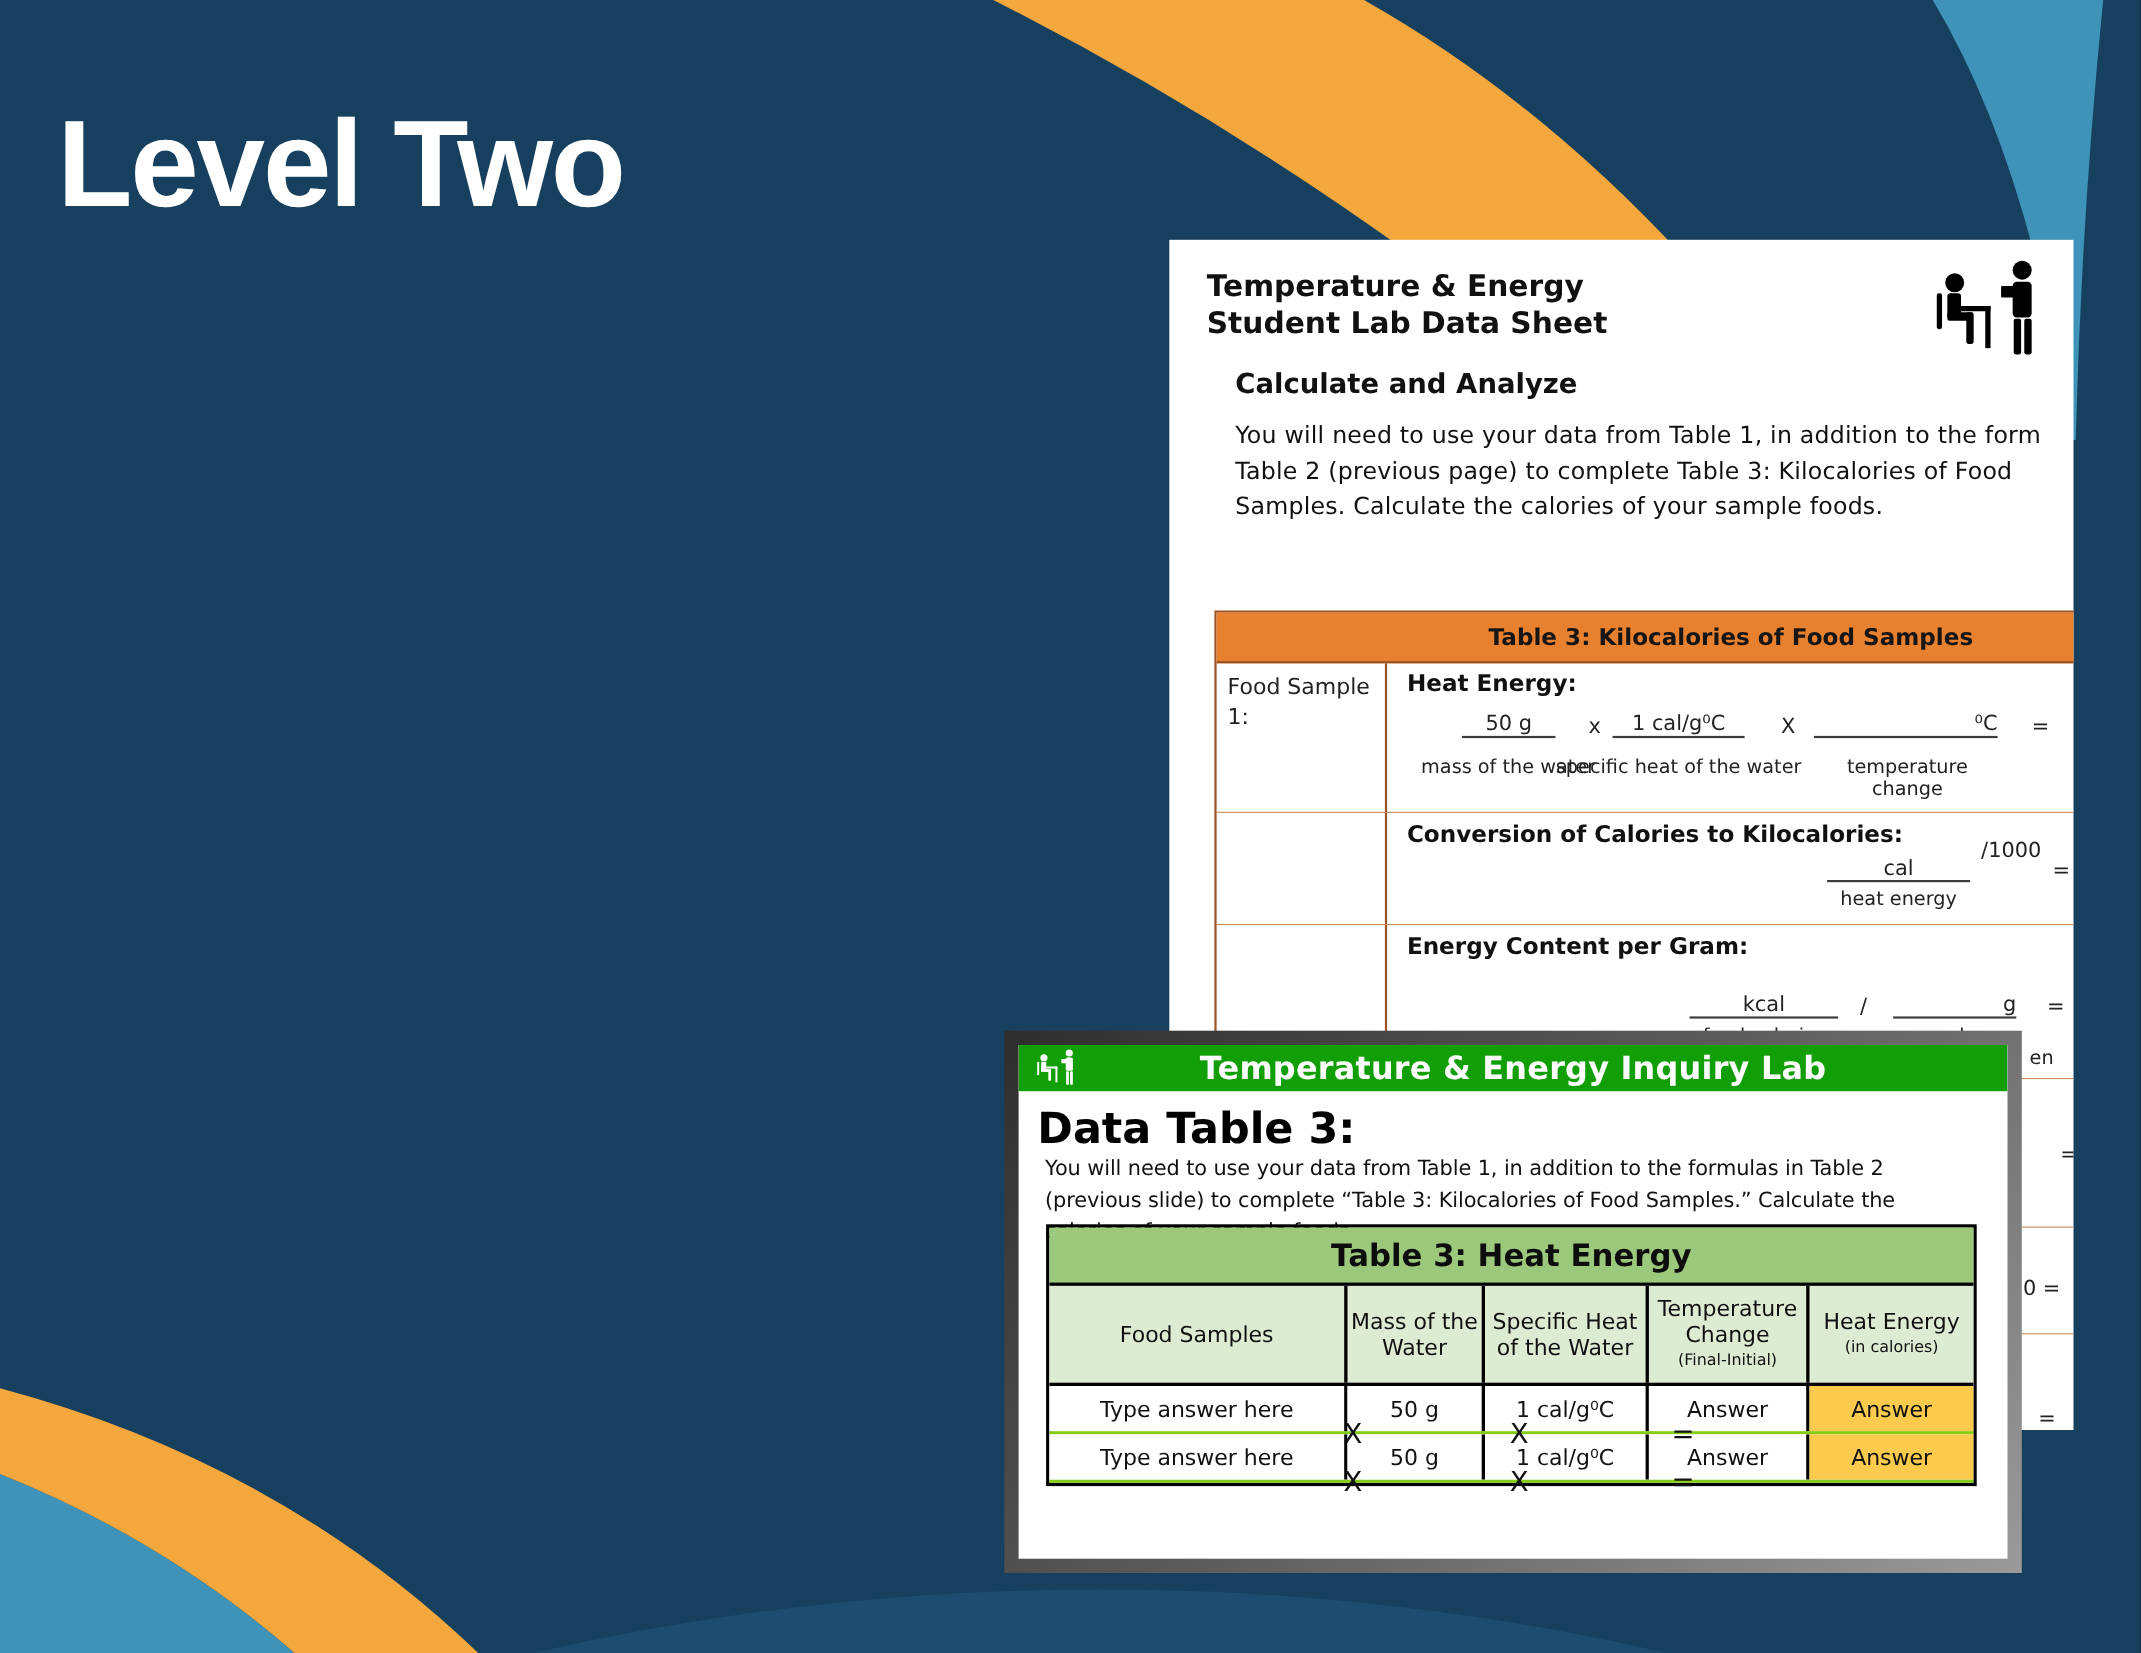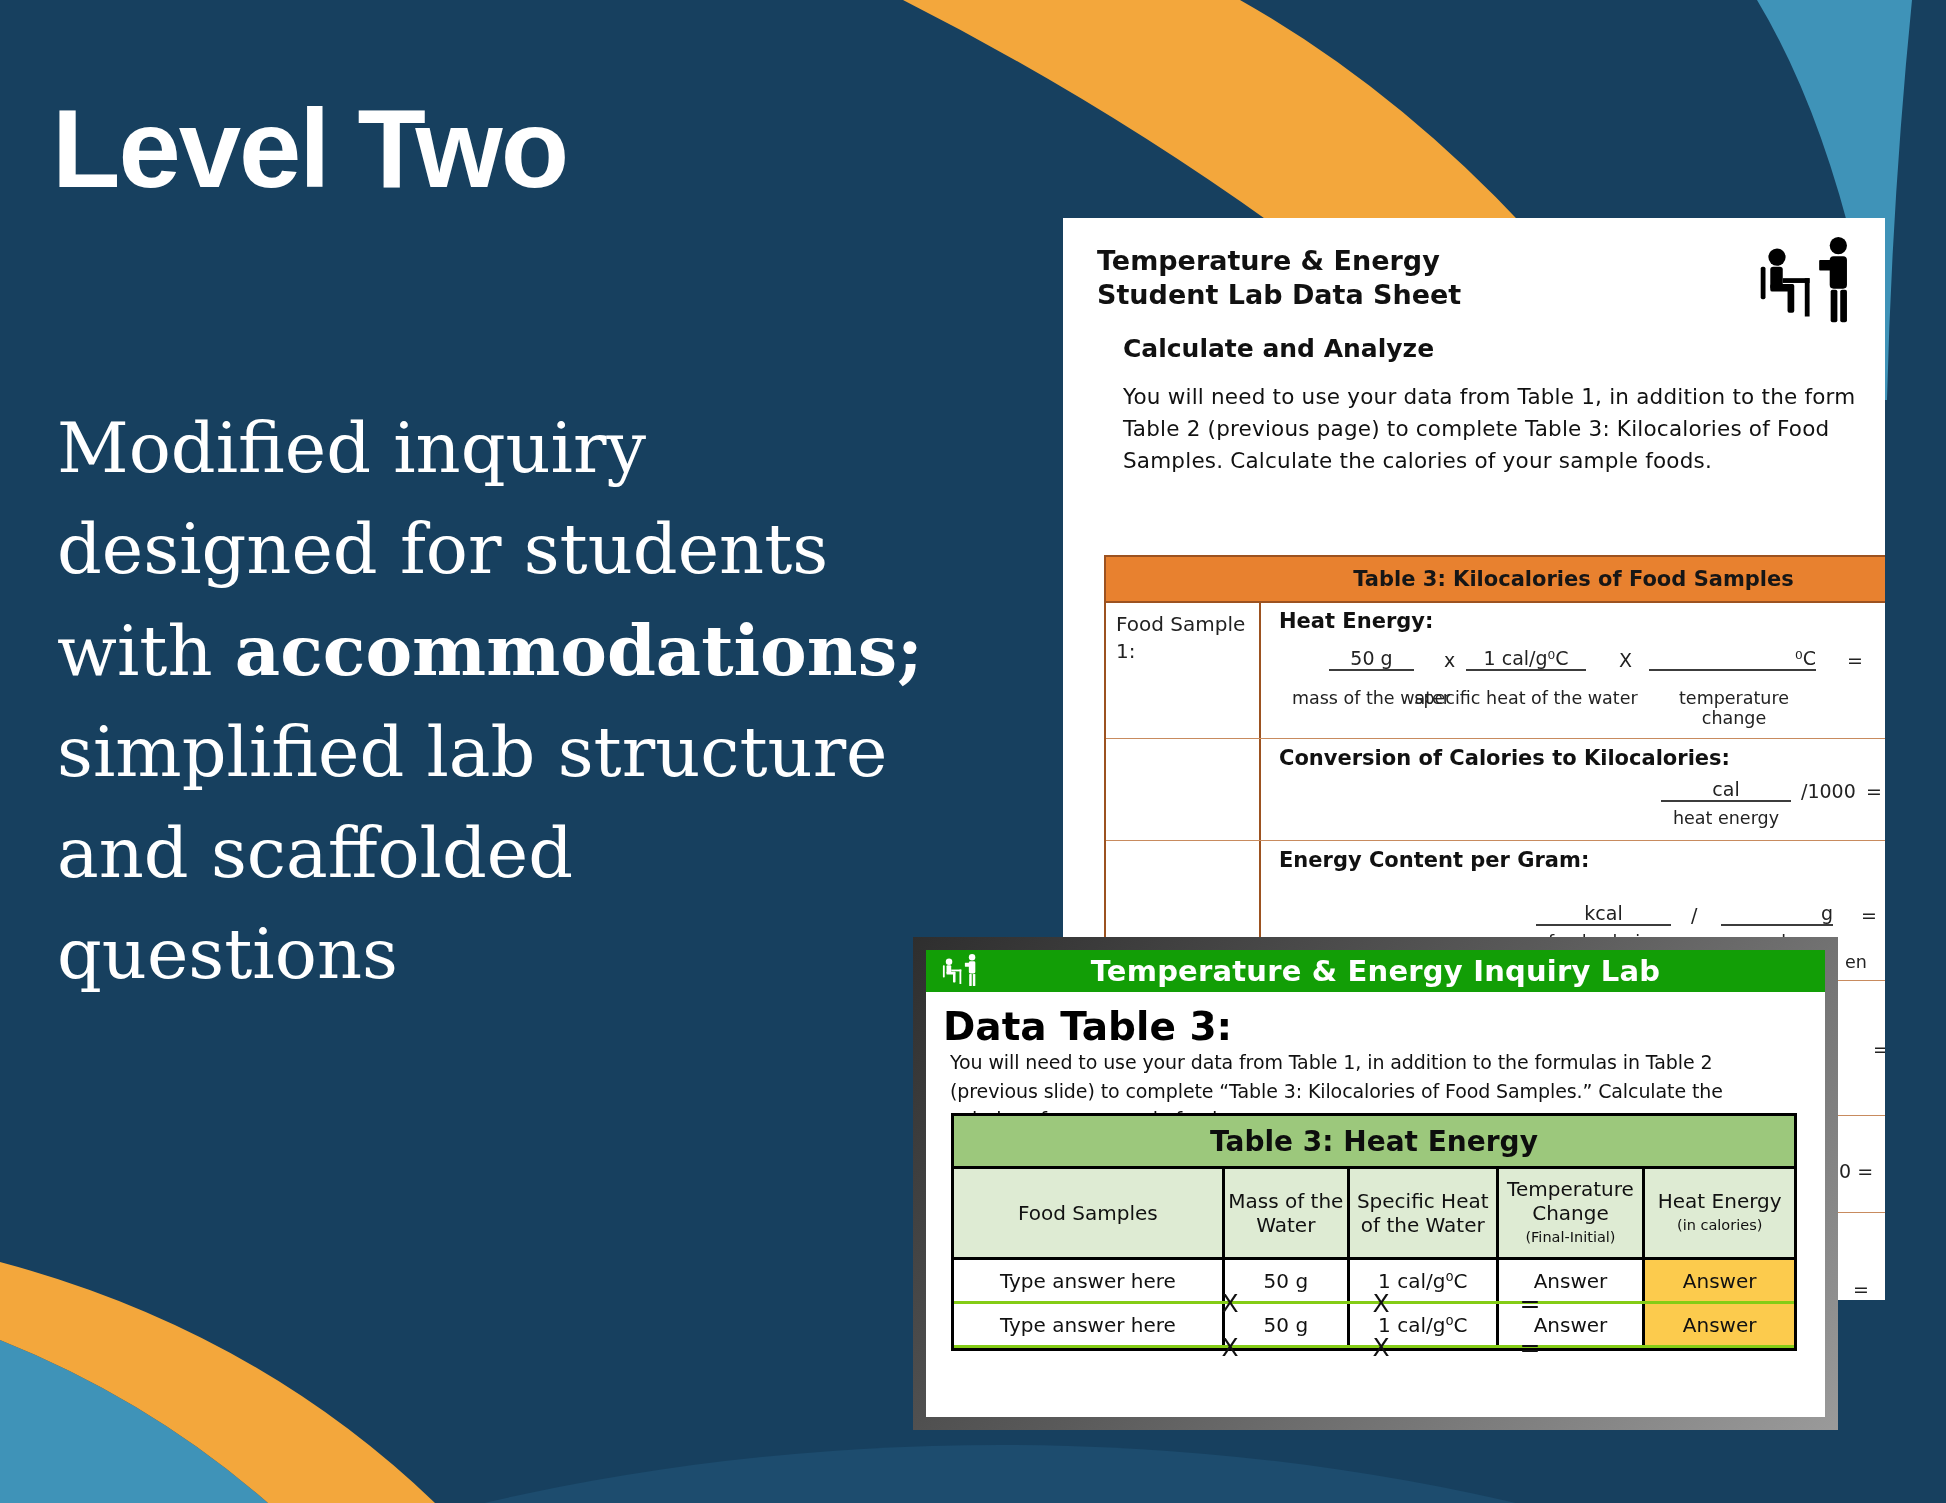--- a/index.html
+++ b/index.html
@@ -80,28 +80,20 @@
 
   <svg class="abs" width="1946" height="1503" viewBox="0 0 1946 1503" style="left:0;top:0;">
     <ellipse cx="1000" cy="2270" rx="1400" ry="825" fill="#1d4c6e"></ellipse>
     <path fill="#f3a73c" d="M903,0 Q1120,110 1315,255 L1550,255 Q1408,95 1240,0 Z"></path>
     <path fill="#3f93b8" d="M1757,0 L1912,0 Q1892,200 1887,400 L1883,400 Q1846,148 1757,0 Z"></path>
     <path fill="#3f93b8" d="M0,1340 Q150,1400 268,1503 L0,1503 Z"></path>
     <path fill="#f3a73c" d="M0,1262 Q255,1330 435,1503 L268,1503 Q150,1400 0,1340 Z"></path>
   </svg>
 
   <div class="slide-title">Level Two</div>
-  <div class="body-text">
-    <div>Modified inquiry</div>
-    <div>designed for students</div>
-    <div><span>with </span><span class="b">accommodations;</span></div>
-    <div>simplified lab structure</div>
-    <div>and scaffolded</div>
-    <div>questions</div>
-  </div>
 
   <div class="doc">
     <div class="doc-title">
       <div>Temperature &amp; Energy</div>
       <div>Student Lab Data Sheet</div>
     </div>
 
     <svg class="doc-icon" width="115" height="96" viewBox="0 0 120 100" fill="currentColor">
       <circle cx="24" cy="24" r="9"></circle>
       <rect x="17" y="34" width="13" height="24" rx="3"></rect>
@@ -146,21 +138,21 @@
               <div>temperature</div>
               <div>change</div>
             </div>
           </div>
         </div>
 
         <div class="brow" style="top:135px;height:102px;">
           <div class="bcell">
             <div class="blabel" style="top:8px;">Conversion of Calories to Kilocalories:</div>
             <div class="bu" style="left:400px;top:40px;width:130px;">cal</div>
-            <div class="bsym" style="left:540px;top:42px;">/1000</div>
+            <div class="bsym" style="left:540px;top:24px;">/1000</div>
             <div class="bsym" style="left:605px;top:42px;">=</div>
             <div class="bcap" style="left:465px;top:70px;">heat energy</div>
           </div>
         </div>
 
         <div class="brow" style="top:237px;height:140px;">
           <div class="bcell">
             <div class="blabel" style="top:8px;">Energy Content per Gram:</div>
             <div class="bu" style="left:275px;top:62px;width:135px;text-align:center;">kcal</div>
             <div class="bsym" style="left:430px;top:64px;">/</div>

